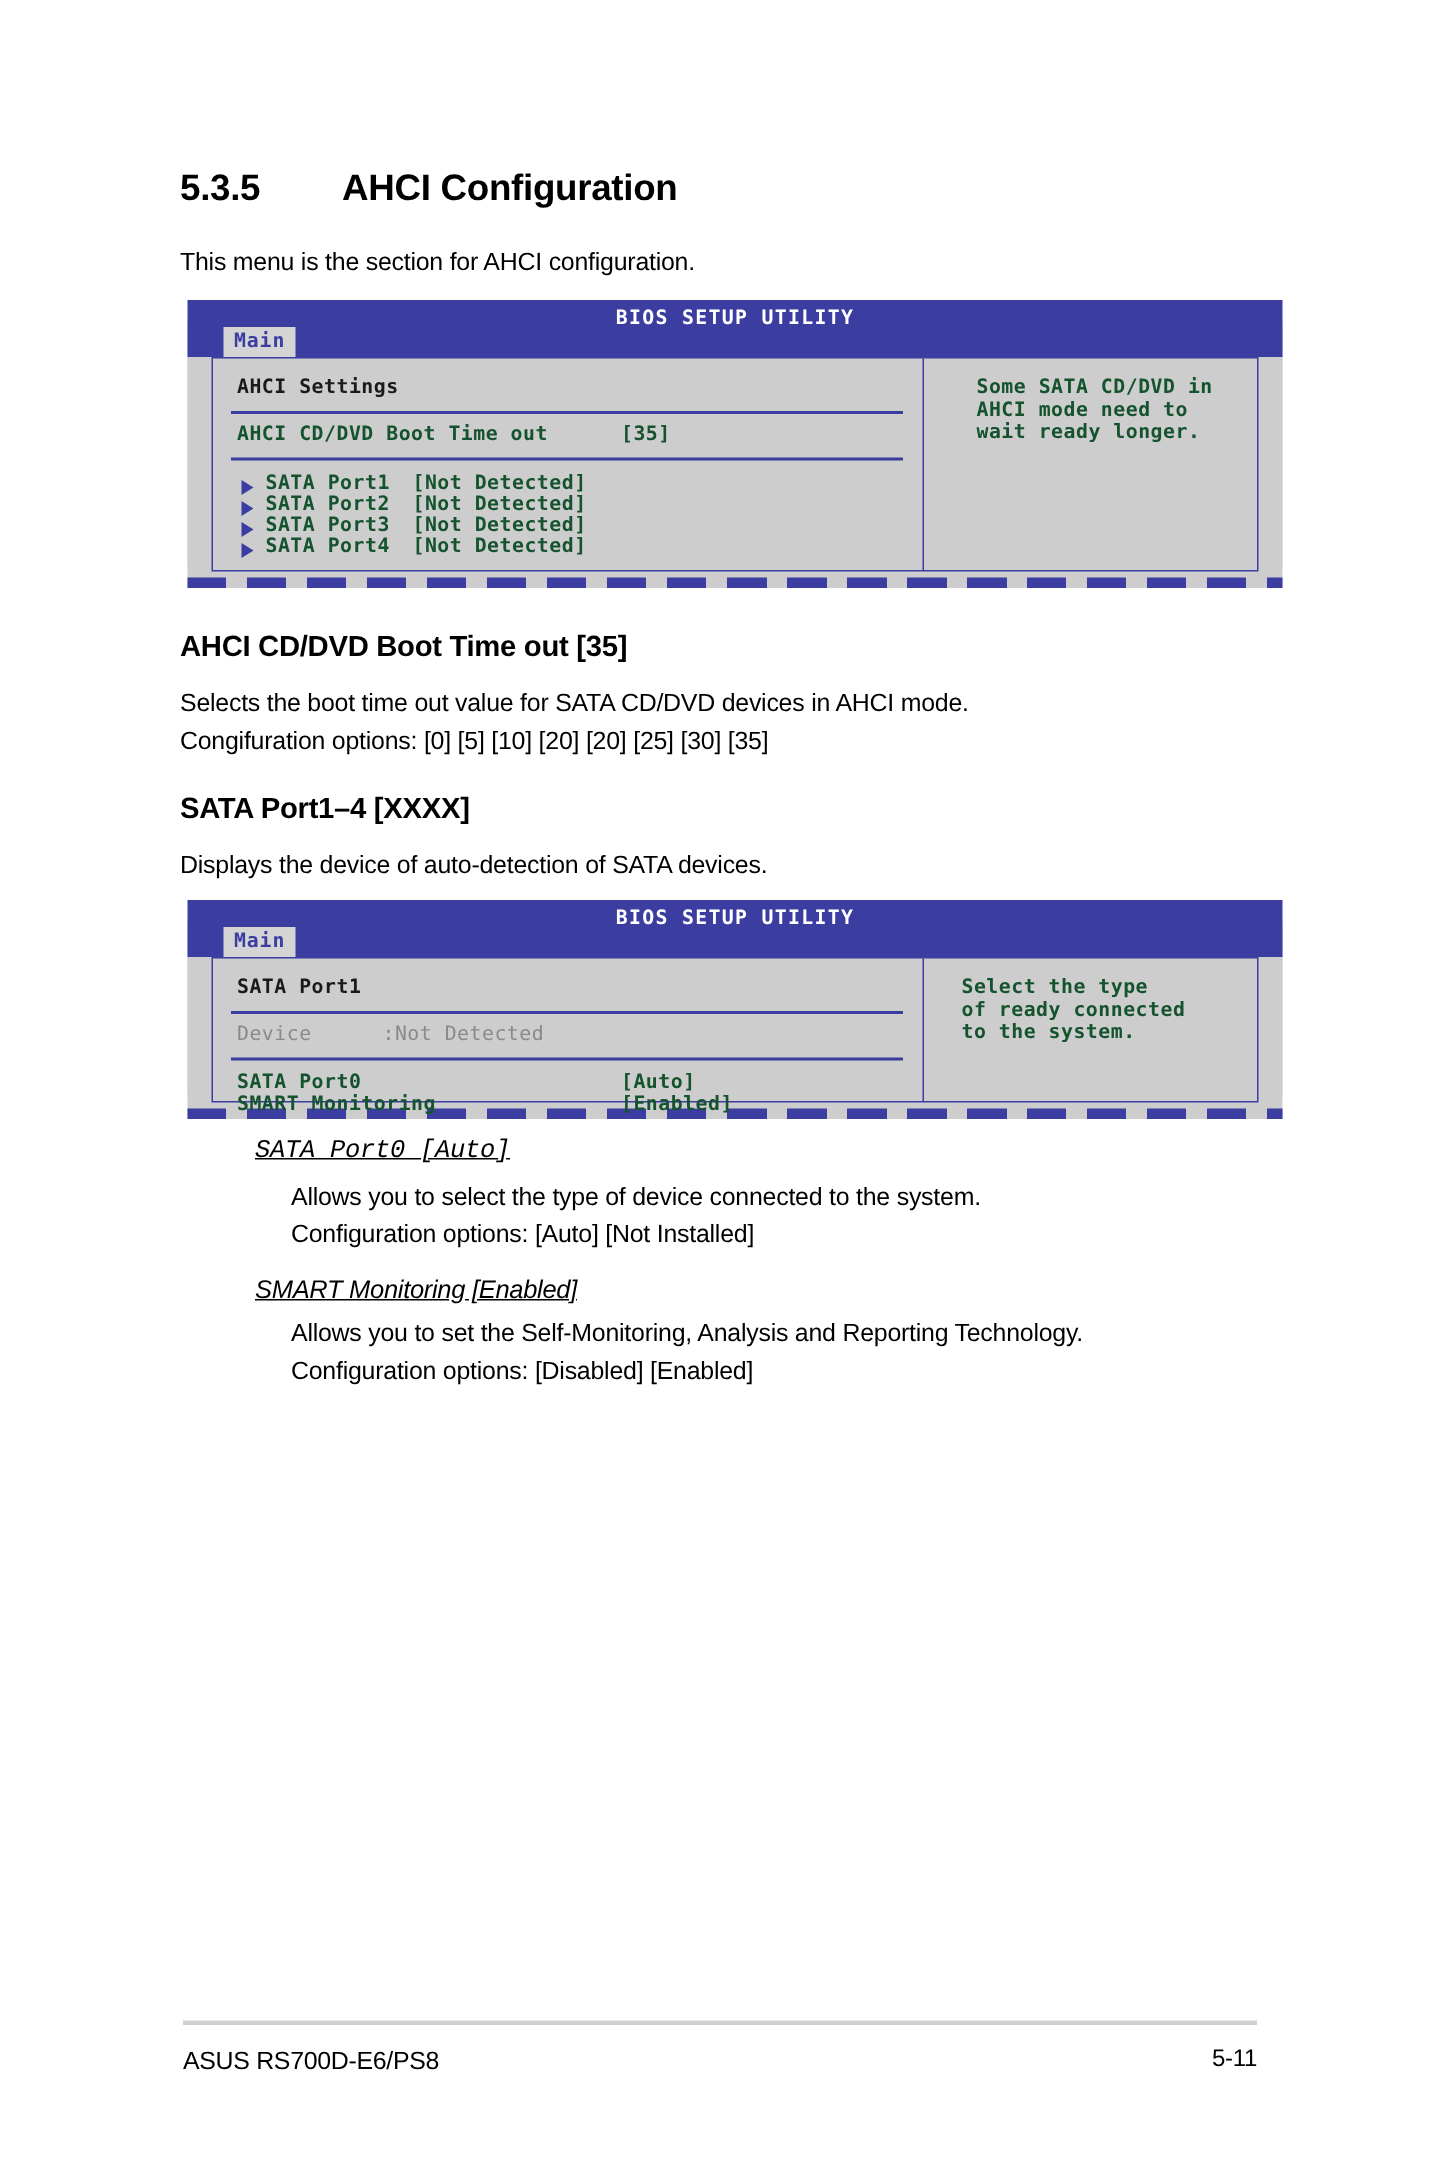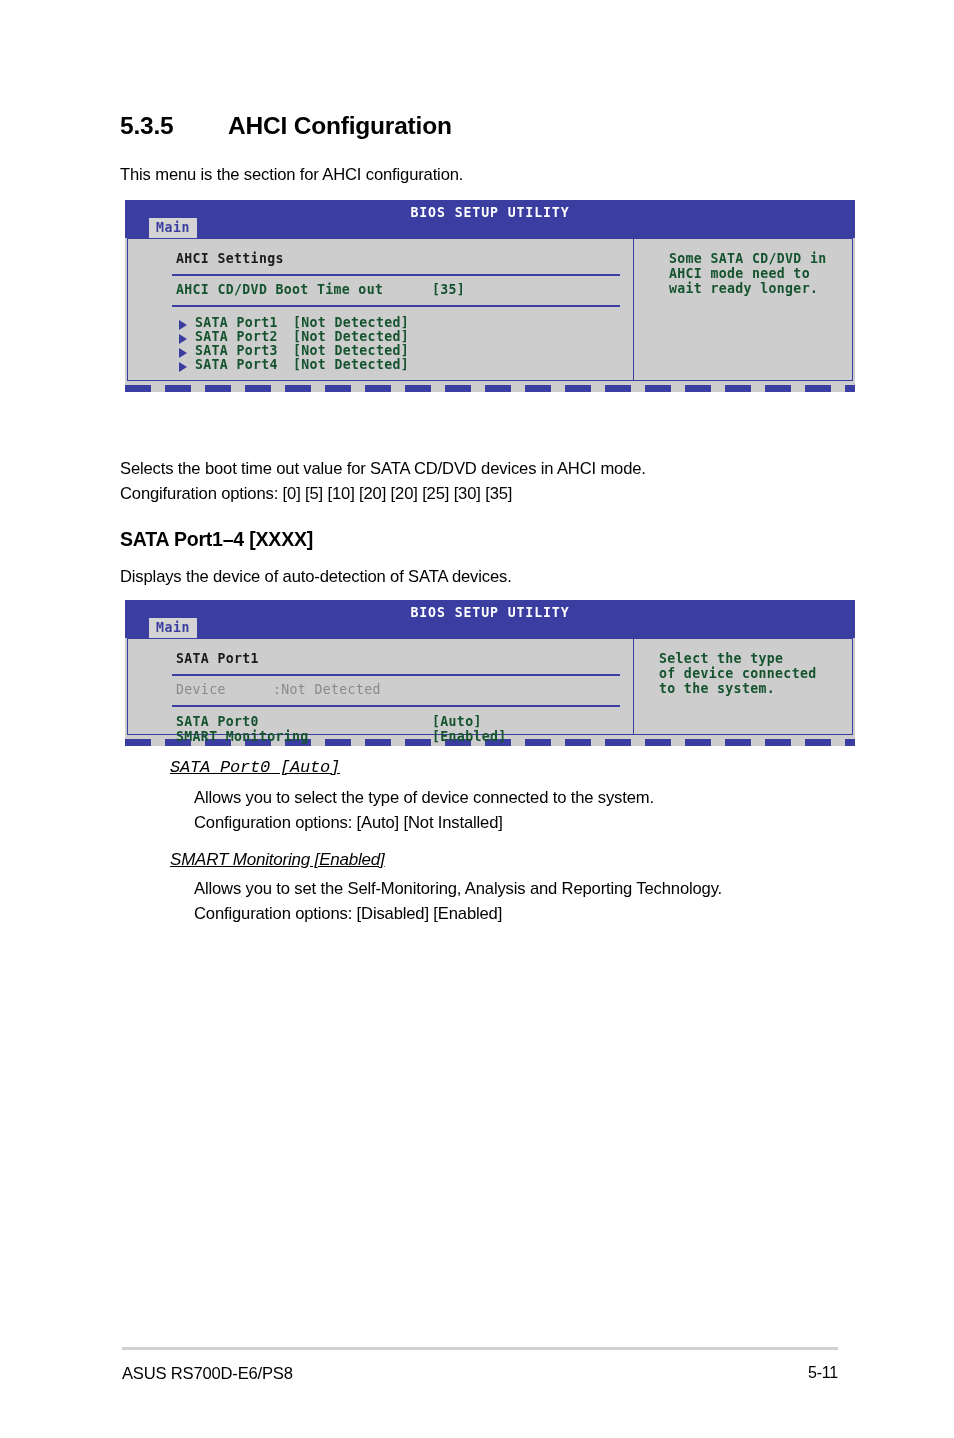--- a/index.html
+++ b/index.html
@@ -108,26 +108,25 @@
     letter-spacing: 0.6px;
   }
 
   .bios-body {
     position: relative;
     background: #cdcdcd;
     padding: 0;
   }
   .bios-panels {
     position: relative;
-    margin: 0 2px;
+    margin: 0 16px;
     border: 1px solid #3b3ea0;
     border-top: 1px solid #3b3ea0;
     background: #cdcdcd;
     display: flex;
-    padding-left: 32px;
   }
   .panel-main {
     position: relative;
     width: 474px;
     border-right: 1px solid #3b3ea0;
     box-sizing: border-box;
   }
   .panel-help {
     position: relative;
     flex: 1;
@@ -245,20 +244,21 @@
           <div class="brow b-blue" style="left:35px; top:12px;">Some SATA CD/DVD in</div>
           <div class="brow b-blue" style="left:35px; top:27px;">AHCI mode need to</div>
           <div class="brow b-blue" style="left:35px; top:42px;">wait ready longer.</div>
         </div>
 
       </div>
       <div class="bios-dashed"></div>
     </div>
   </div>
 
+  <div class="subhead" style="top:420px;">AHCI CD/DVD Boot Time out [35]</div>
   <div class="para" style="top:456px;">Selects the boot time out value for SATA CD/DVD devices in AHCI mode.</div>
   <div class="para" style="top:481px;">Congifuration options: [0] [5] [10] [20] [20] [25] [30] [35]</div>
 
   <div class="subhead" style="top:528px;">SATA Port1–4 [XXXX]</div>
   <div class="para" style="top:564px;">Displays the device of auto-detection of SATA devices.</div>
 
   <div class="bios" style="top:600px;">
 
     <div class="bios-titlebar">
       <div class="bios-title">BIOS SETUP UTILITY</div>
@@ -280,21 +280,21 @@
 
           <div class="brow b-blue" style="left:16px; top:75px;">SATA Port0</div>
           <div class="brow b-blue" style="left:272px; top:75px;">[Auto]</div>
 
           <div class="brow b-blue" style="left:16px; top:90px;">SMART Monitoring</div>
           <div class="brow b-blue" style="left:272px; top:90px;">[Enabled]</div>
         </div>
 
         <div class="panel-help">
           <div class="brow b-blue" style="left:25px; top:12px;">Select the type</div>
-          <div class="brow b-blue" style="left:25px; top:27px;">of device connected</div>
+          <div class="brow b-blue" style="left:25px; top:27px;">of ready connected</div>
           <div class="brow b-blue" style="left:25px; top:42px;">to the system.</div>
         </div>
 
       </div>
       <div class="bios-dashed"></div>
     </div>
   </div>
 
   <div class="item-head" style="top:758px;font-family:Liberation Mono, monospace;">SATA Port0 [Auto]</div>
   <div class="item-body" style="top:785px;">Allows you to select the type of device connected to the system.</div>

